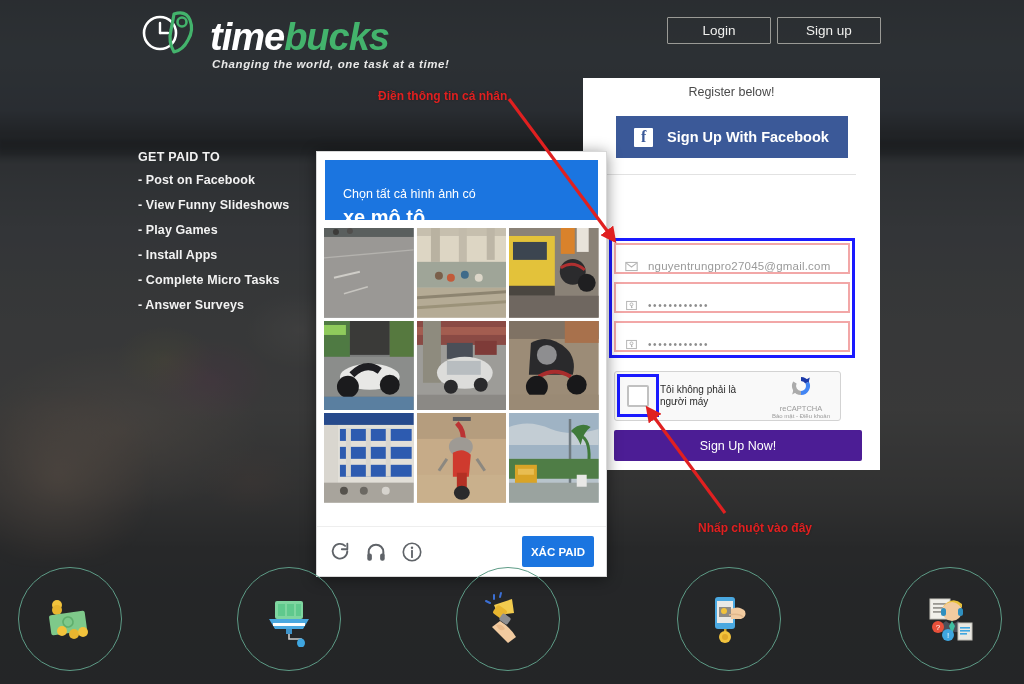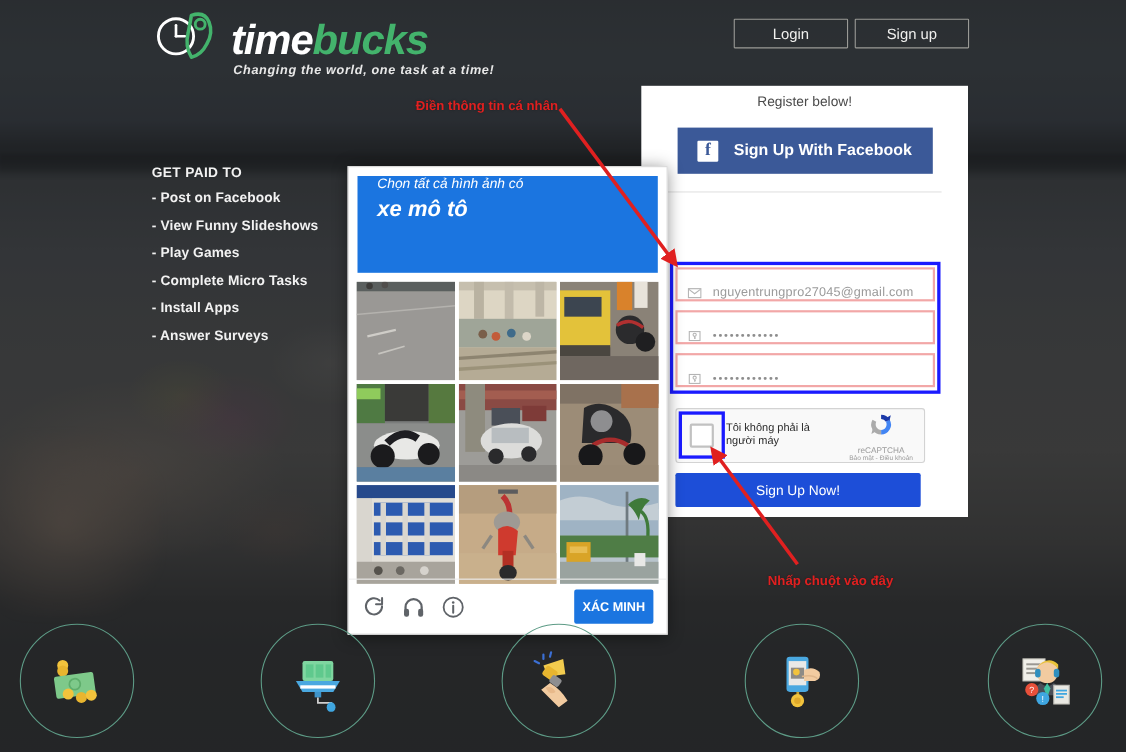--- a/index.html
+++ b/index.html
@@ -151,35 +151,34 @@
     width: 92px;
   }
   #recaptcha-brand {
     margin-left: auto; margin-right: 8px; text-align: center; width: 62px;
   }
   #recaptcha-logo { width: 26px; height: 26px; margin: 0 auto; }
   #recaptcha-brand-name { font-size: 7.5px; color: #9b9b9b; margin-top: 1px; }
   #recaptcha-brand-links { font-size: 6px; color: #9b9b9b; }
 
   #signup-now-button {
-    position: absolute; left: 31px; top: 352px; width: 223px; height: 31px;
-    background: #1d4ed8; border: none; color: #fff; cursor: pointer;
+    position: absolute; left: 31px; top: 352px; width: 248px; height: 31px;
+    background: #4c1d95; border: none; color: #fff; cursor: pointer;
     font-size: 12.5px; font-family: "Liberation Sans", sans-serif; border-radius: 2px;
   }
 
   
   #captcha-dialog {
     position: absolute; left: 316px; top: 151px; width: 291px; height: 426px;
     background: #ffffff; box-shadow: 0 2px 14px rgba(0,0,0,.45);
     border: 1px solid #d8d8d8;
   }
   #captcha-header {
-    margin: 8px 8px 0; height: 88px; background: #1b75e0; color: #fff;
-    padding: 0 0 0 18px;
-    font-style: italic;
+    margin: 8px 8px 0; height: 60px; background: #1b75e0; color: #fff;
+    padding: 27px 0 0 18px;
   }
   #captcha-instruction { font-size: 12.5px; font-weight: normal; }
   #captcha-target { font-size: 20px; font-weight: bold; margin-top: 5px; }
 
   #captcha-grid {
     margin: 8px auto 0; width: 275px; height: 275px;
     display: grid; grid-template-columns: repeat(3, 1fr); grid-template-rows: repeat(3, 1fr);
     gap: 3px;
   }
   .captcha-tile { position: relative; overflow: hidden; cursor: pointer; }
@@ -246,22 +245,22 @@
 
   <button class="hdr-btn" id="login-button">Login</button>
   <button class="hdr-btn" id="signup-button">Sign up</button>
 </div>
 
 <div id="getpaid-block">
   <div id="getpaid-title">GET PAID TO</div>
   <div class="getpaid-item">- Post on Facebook</div>
   <div class="getpaid-item">- View Funny Slideshows</div>
   <div class="getpaid-item">- Play Games</div>
+  <div class="getpaid-item">- Install Apps</div>
   <div class="getpaid-item">- Complete Micro Tasks</div>
-  <div class="getpaid-item">- Install Apps</div>
   <div class="getpaid-item">- Answer Surveys</div>
 </div>
 
 <div id="register-panel">
 
   <div id="register-subheading">Register below!</div>
 
   <button id="facebook-signup-button">
     <span id="facebook-icon">f</span>
     <span>Sign Up With Facebook</span>
@@ -482,21 +481,21 @@
     <svg class="captcha-tool-icon" viewBox="0 0 24 24">
       <path d="M4 15 v-3 a8 8 0 0 1 16 0 v3" fill="none" stroke="currentColor" stroke-width="2.2" stroke-linecap="round"></path>
       <rect x="2.5" y="13.5" width="5" height="8" rx="2.2" fill="currentColor"></rect>
       <rect x="16.5" y="13.5" width="5" height="8" rx="2.2" fill="currentColor"></rect>
     </svg>
     <svg class="captcha-tool-icon" viewBox="0 0 24 24">
       <circle cx="12" cy="12" r="9.5" fill="none" stroke="currentColor" stroke-width="1.8"></circle>
       <circle cx="12" cy="7.4" r="1.3" fill="currentColor"></circle>
       <path d="M12 10.6 v7" stroke="currentColor" stroke-width="2" stroke-linecap="round"></path>
     </svg>
-    <button id="captcha-verify-button">XÁC MINH</button>
+    <button id="captcha-verify-button">XÁC PAID</button>
   </div>
 </div>
 
 <div id="annotation-layer">
   <svg width="1024" height="684" style="position:absolute;inset:0;">
     <defs>
       <marker id="arrowhead" markerWidth="5" markerHeight="5" refX="2.2" refY="2.5" orient="auto">
         <path d="M0,0 L5,2.5 L0,5 z" fill="#e02020"></path>
       </marker>
     </defs>

